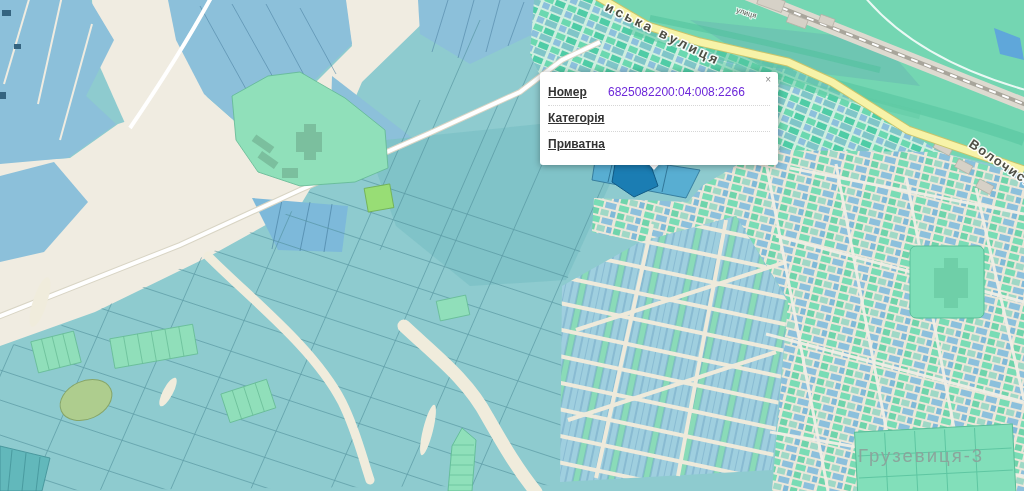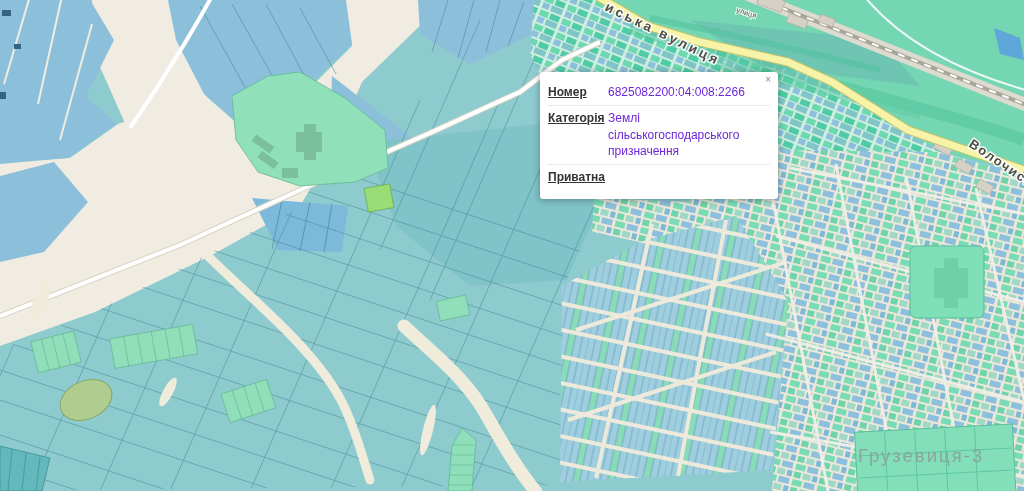--- a/index.html
+++ b/index.html
@@ -297,20 +297,19 @@
 
 <div class="popup-arrow"></div>
 <div class="popup">
   <span class="close">×</span>
   <div class="row">
     <span class="lbl">Номер</span>
     <span class="val">6825082200:04:008:2266</span>
   </div>
   <div class="row">
     <span class="lbl">Категорія</span>
-    <span class="val">Землі сільськогосподарського призначення</span>
   </div>
   <div class="row">
     <span class="lbl">Приватна</span>
   </div>
 </div>
 
 </div>
 
 </body></html>

